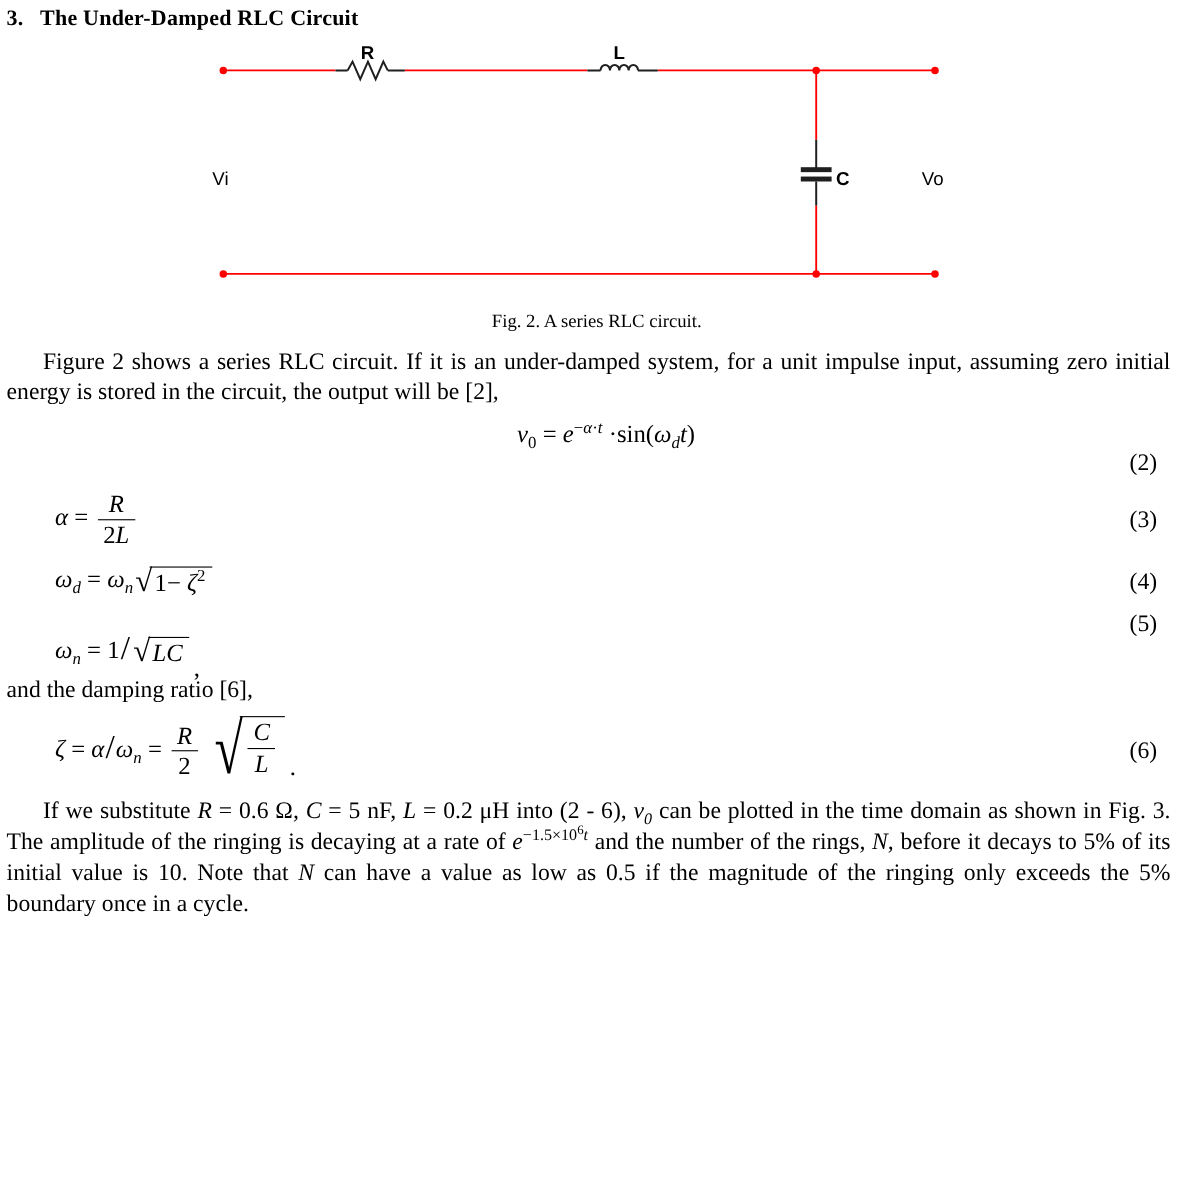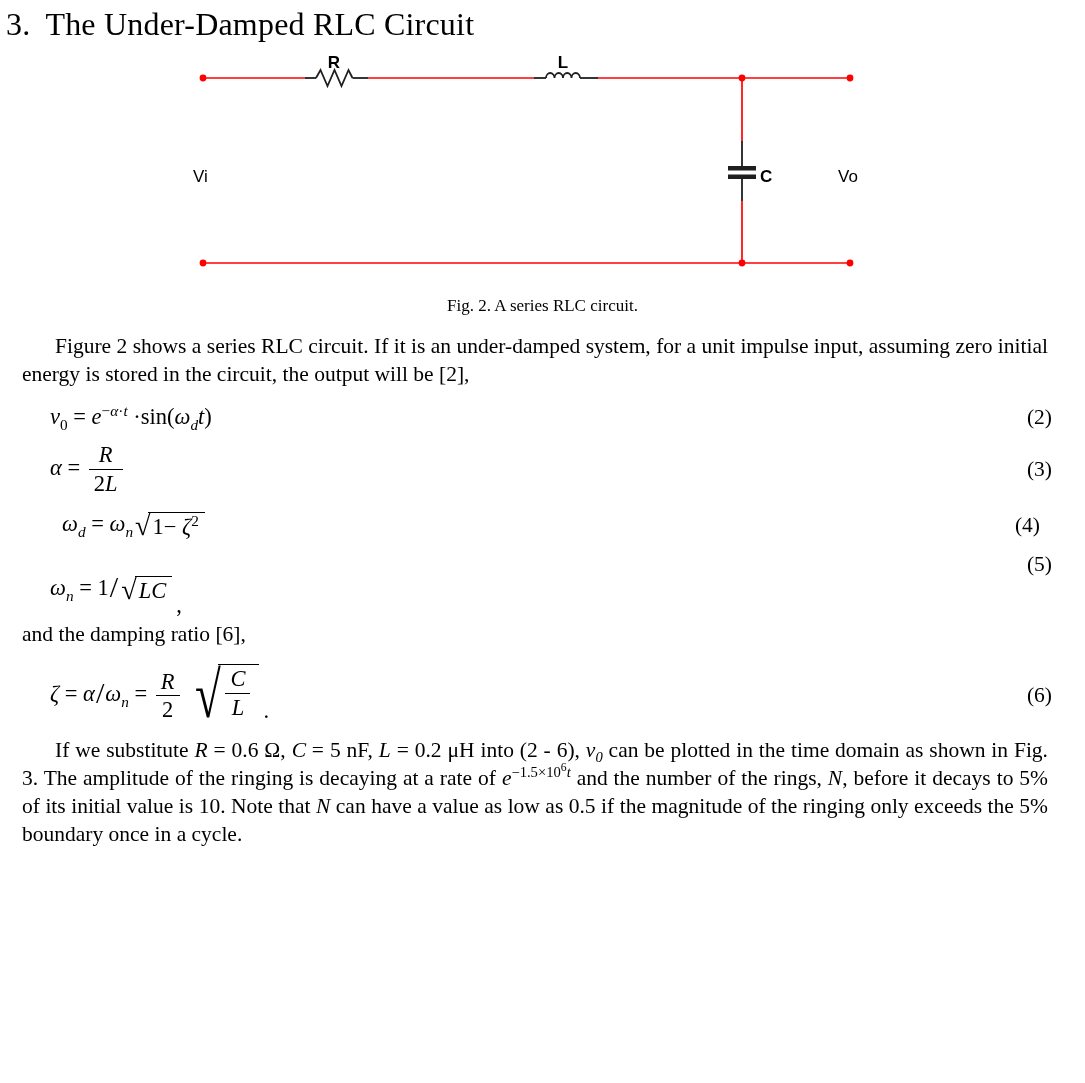--- a/index.html
+++ b/index.html
@@ -4,33 +4,33 @@
 <style>
   html, body { margin:0; padding:0; background:#ffffff; }
   body {
     width:1085px; height:1083px; overflow:hidden;
     font-family:"Liberation Serif", serif; color:#000;
   }
   .page { padding:0 0 0 0; }
 
   
   h1.section-heading {
-    margin:6px 0 0 6px; font-size:32px; font-weight:normal;
+    margin:6px 0 0 6px; font-size:20px; font-weight:bold;
     font-family:"Liberation Serif", serif; letter-spacing:0.2px;
   }
   h1 .sec-num { display:inline-block; margin-right:15px; }
 
   
   .figure-wrap { position:relative; height:243px; margin-top:2px; }
   .figure-wrap svg { display:block; }
   .fig-caption { text-align:center; font-size:17px; margin:8px 0 12px 0; }
 
   
   p.body-text {
-    margin:16px; padding:0 21px 0 6px;
+    margin:0; padding:0 21px 0 6px;
     font-size:21.5px; line-height:1.31; text-align:justify;
   }
   p.body-text.indent { text-indent:33px; }
   p.mt { margin-top:8px; }
 
   
   .var { font-style:italic; }
   .rm  { font-style:normal; }
   sub, sup { line-height:0; }
   sub { font-size:68%; }
@@ -56,23 +56,23 @@
   .eq-row {
     display:flex; align-items:center;
     padding-left:50px; padding-right:33px;
     font-size:22.5px;
   }
   .eq-row .eq-content { display:inline-block; }
   .eq-row .eq-num { margin-left:auto; font-size:21.5px; }
   .eq-row.num-top { align-items:flex-start; }
   .eq-row.num-top .eq-content { padding-top:16px; }
 
-  #eq2 { margin:12px 0 10px; }
+  #eq2 { margin:12px 0 10px;flex-direction:column; }
   #eq3 { margin:12px 0 14px; }
-  #eq4 { margin:10px 12px 12px; }
+  #eq4 { margin:10px 0 12px; }
   #eq5 { margin:8px 0 6px; }
   #eq6 { margin:10px 0 8px; }
 
   
   .clabel { font-family:"Liberation Sans", sans-serif; font-size:17px; }
   .clabel.bold { font-weight:bold; }
 </style>
 </head>
 <body>
 

